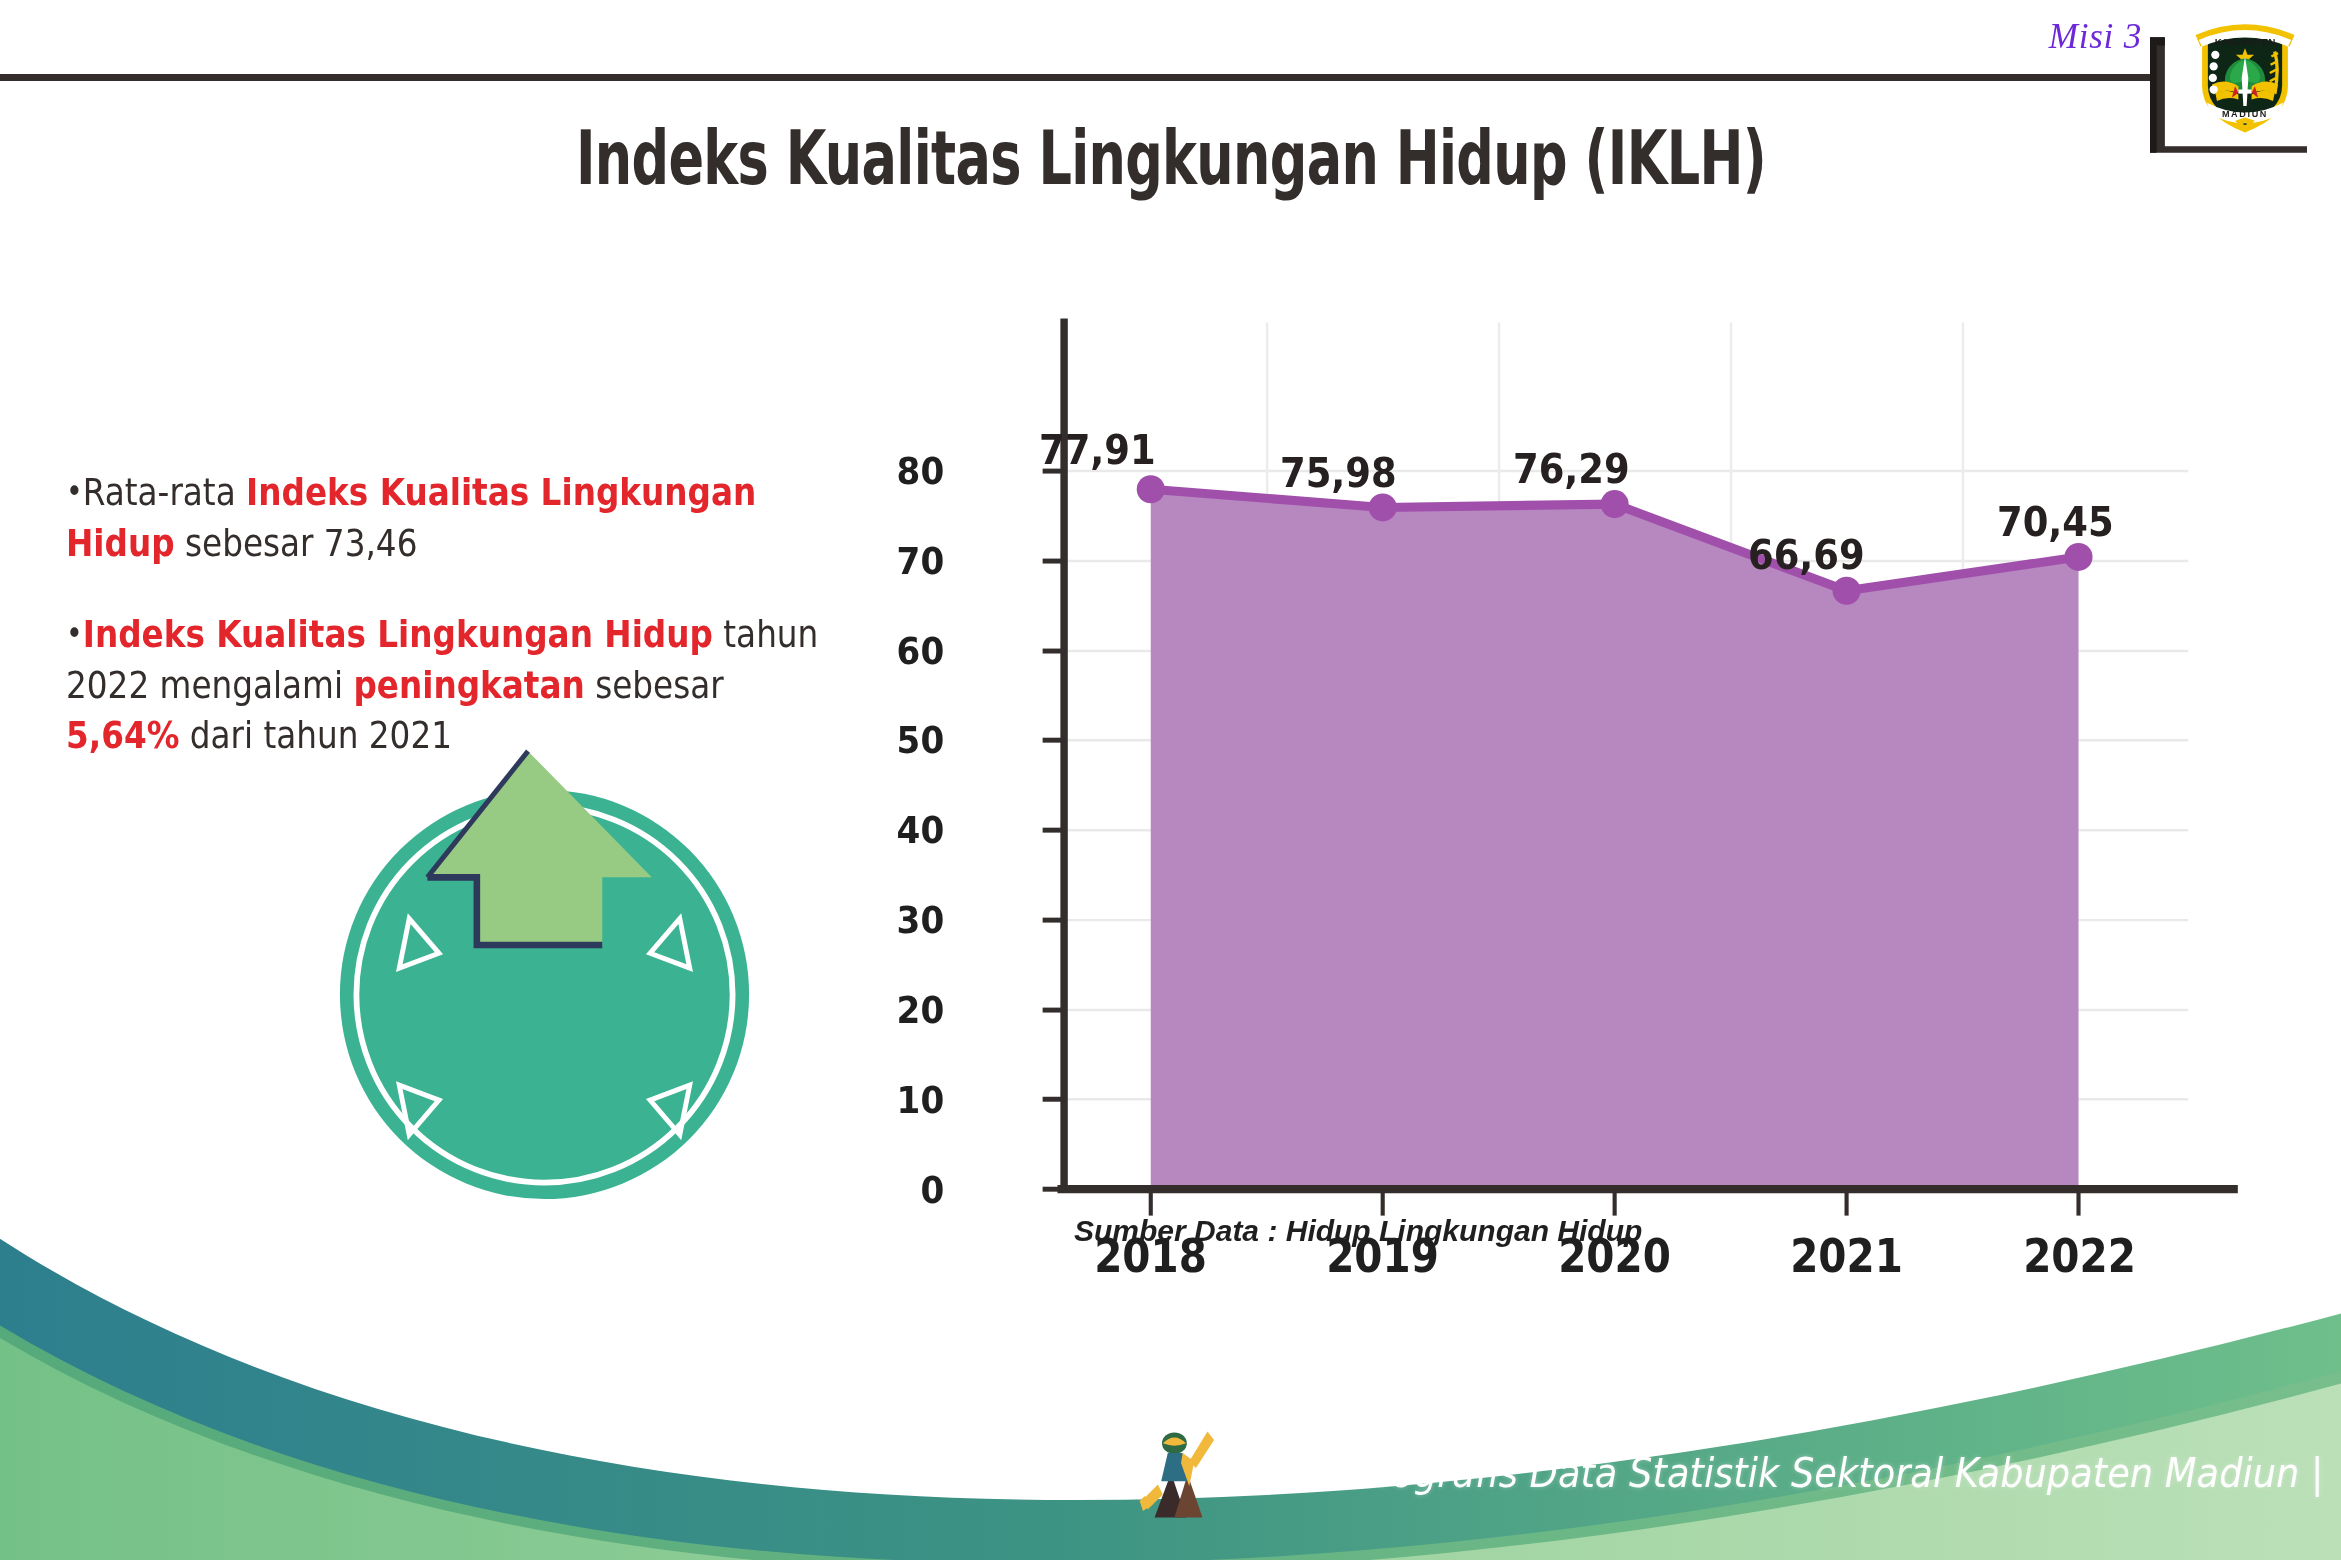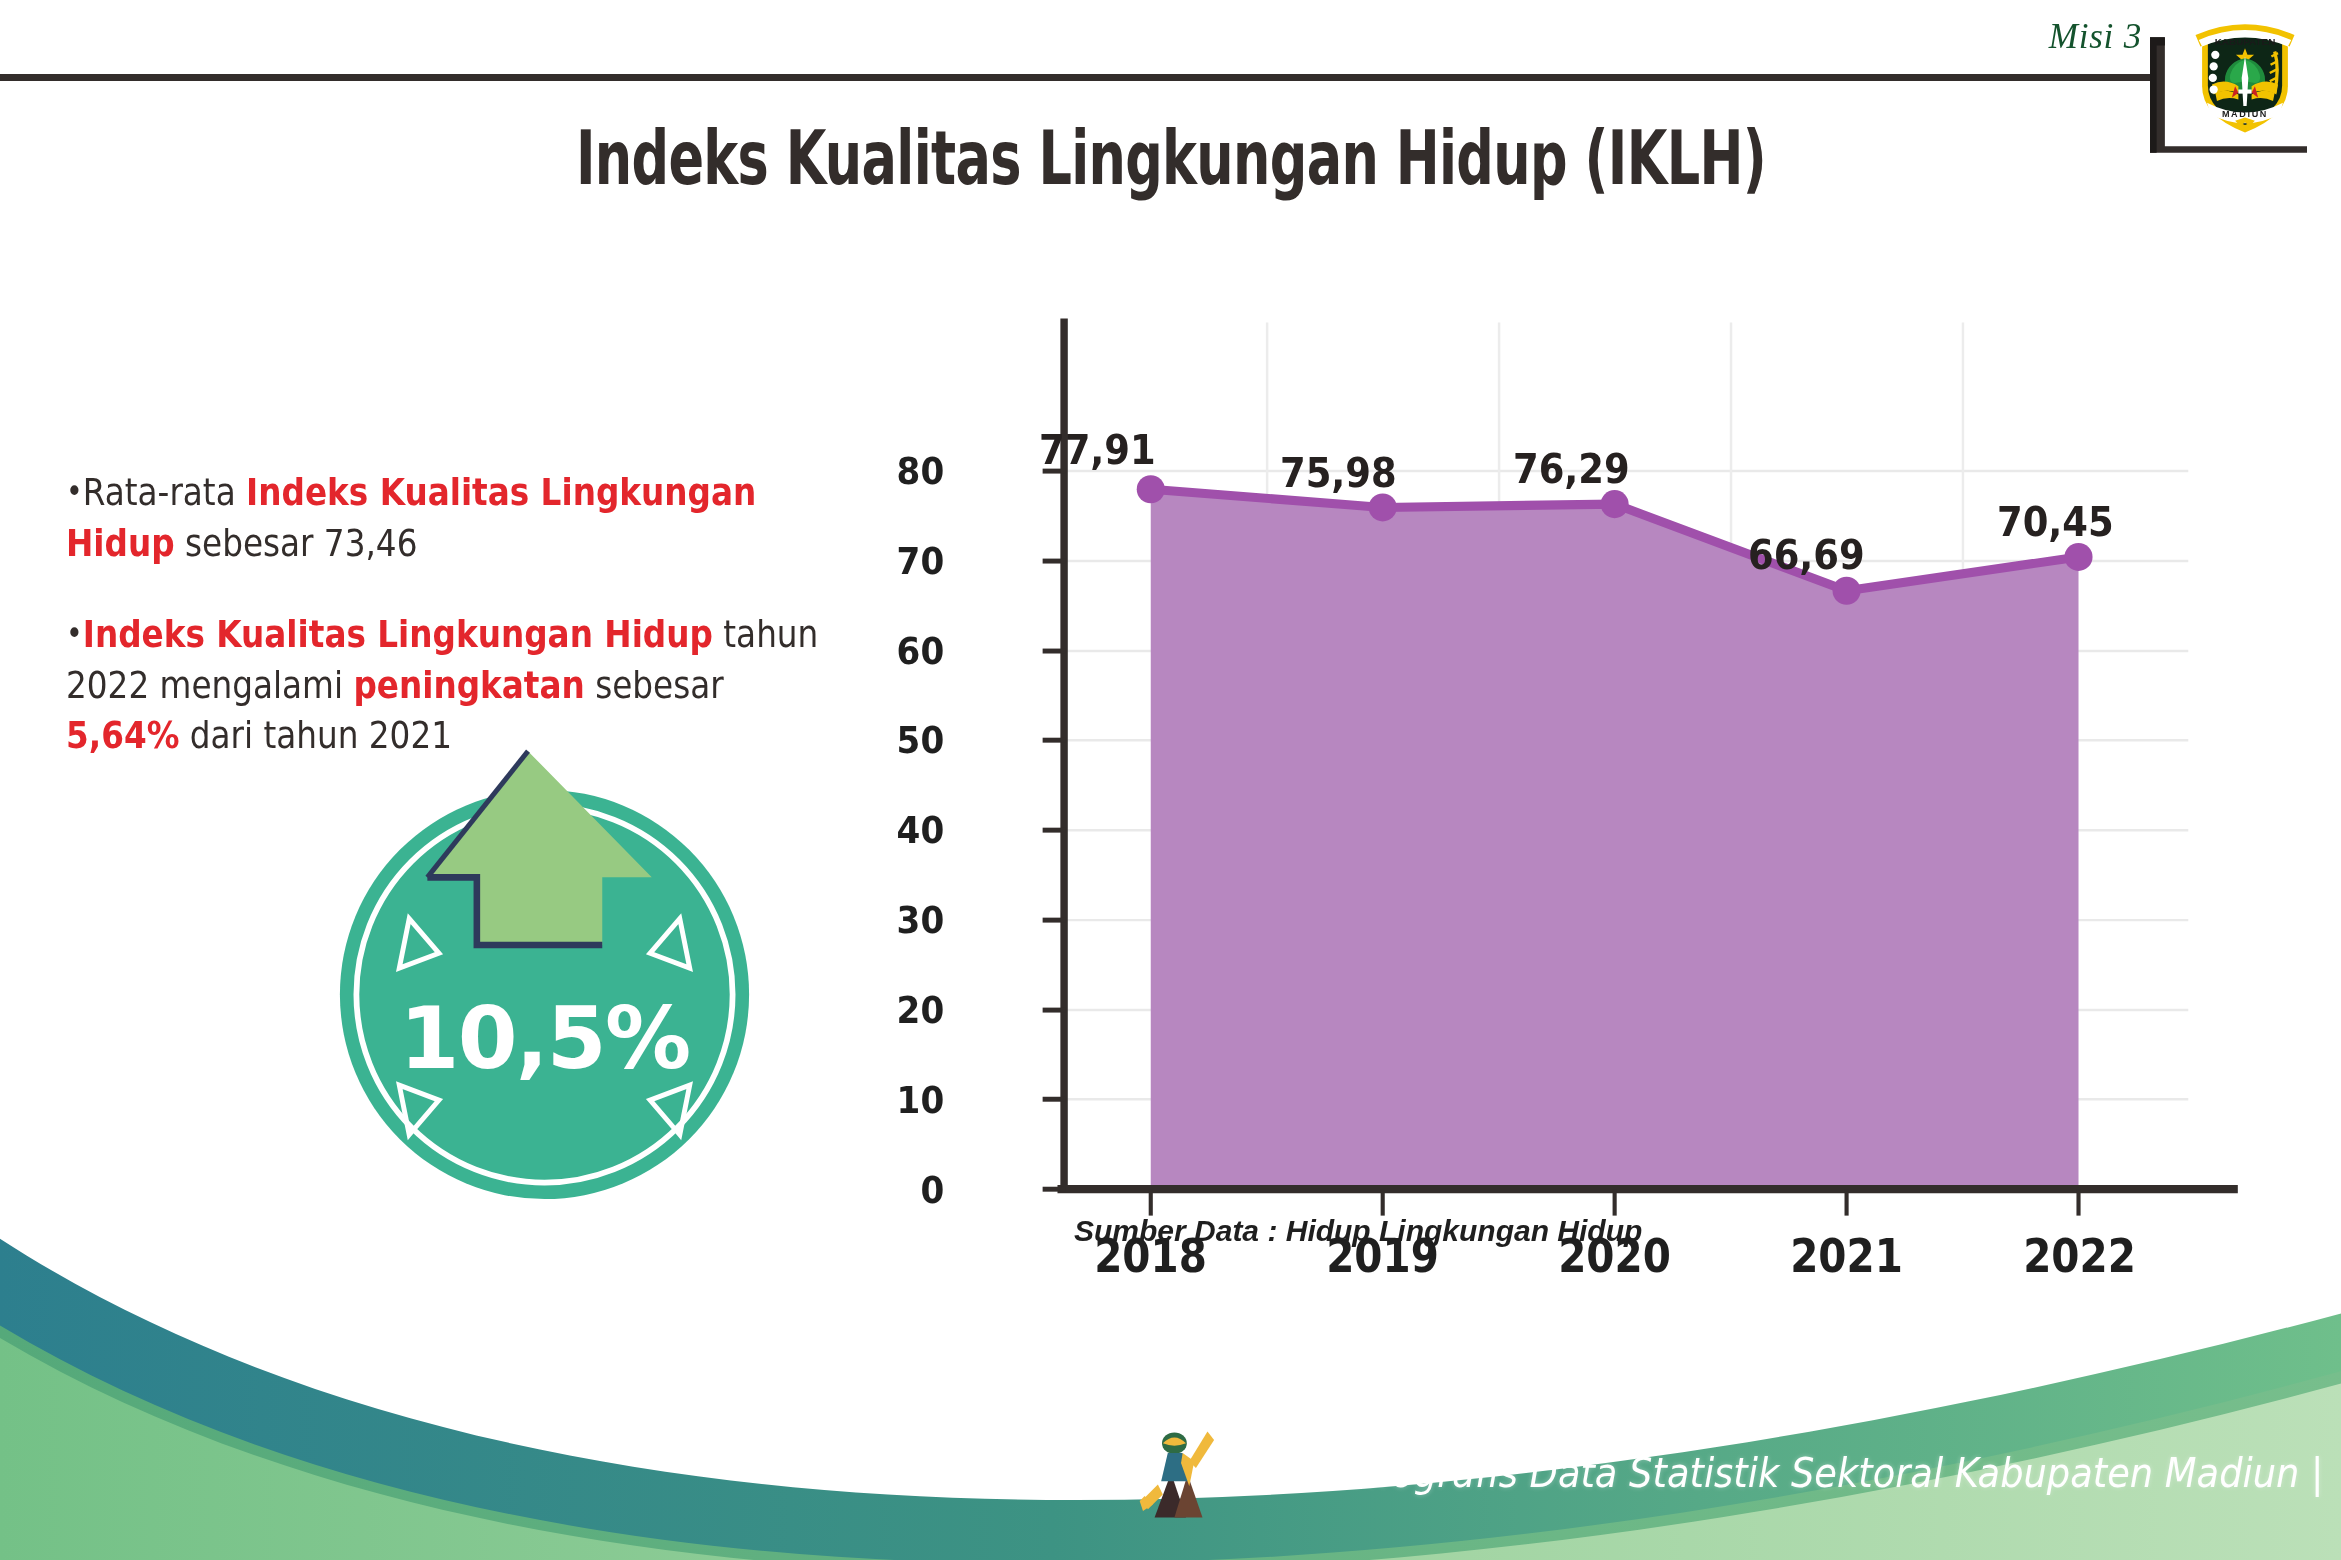--- a/index.html
+++ b/index.html
@@ -7,21 +7,21 @@
   body { font-family:"Liberation Sans", sans-serif; position:relative; }
 
   
   #top-rule{
     position:absolute; left:0; top:74px; width:2157px; height:7.4px;
     background:#332D2B;
   }
   #misi-label{
     position:absolute; right:200px; top:16.5px;
     font-family:"Liberation Serif", serif;
-    font-style:italic; font-size:35px; color:#14532d; letter-spacing:0.8px;
+    font-style:italic; font-size:35px; color:#6d28d9; letter-spacing:0.8px;
   }
   #corner-bracket{
     position:absolute; left:2150px; top:37px; width:157px; height:116px;
   }
   #logo-wrap{
     position:absolute; left:2187px; top:6.6px; width:116px; height:132px;
   }
 
   
   #page-title{
@@ -201,21 +201,20 @@
       <polygon points="96,470 132,428 84,410"></polygon>
       <polygon points="424,470 388,428 436,410"></polygon>
     </g>
 
     <g>
       <polygon points="240,5 390,158 330,158 330,240 178,240 178,158 118,158" fill="#97CA82" stroke="none"></polygon>
       <polyline points="118,158 178,158 178,240 330,240" fill="none" stroke="#2E3A5C" stroke-width="8" stroke-linejoin="miter"></polyline>
       <polyline points="240,5 118,158" fill="none" stroke="#2E3A5C" stroke-width="6"></polyline>
     </g>
   </svg>
-  <div id="badge-value">10,5%</div>
 </div>
 
 <div id="chart">
   
   <svg width="1288" height="1007" viewBox="0 0 1560 1220">
 
     <g stroke="#e9e9e9" stroke-width="3">
       <line x1="138" y1="1001" x2="1500" y2="1001"></line>
       <line x1="138" y1="893" x2="1500" y2="893"></line>
       <line x1="138" y1="784" x2="1500" y2="784"></line>

